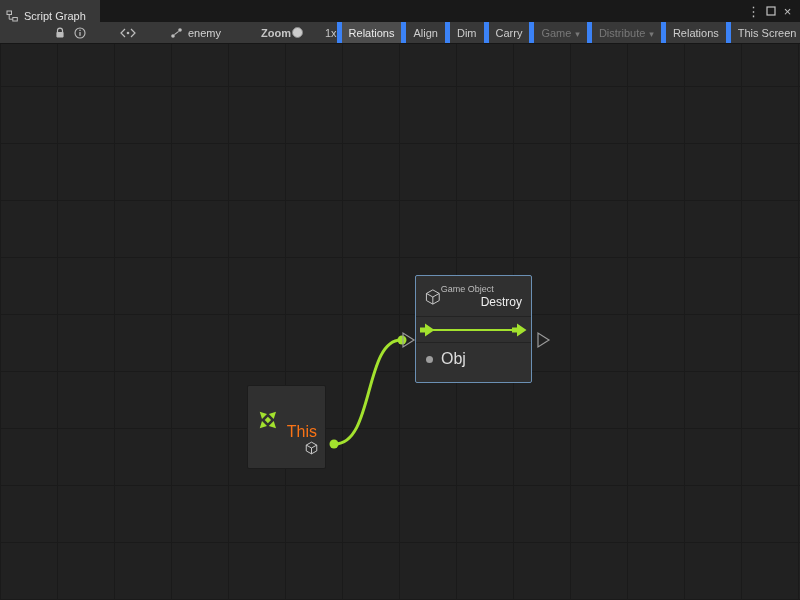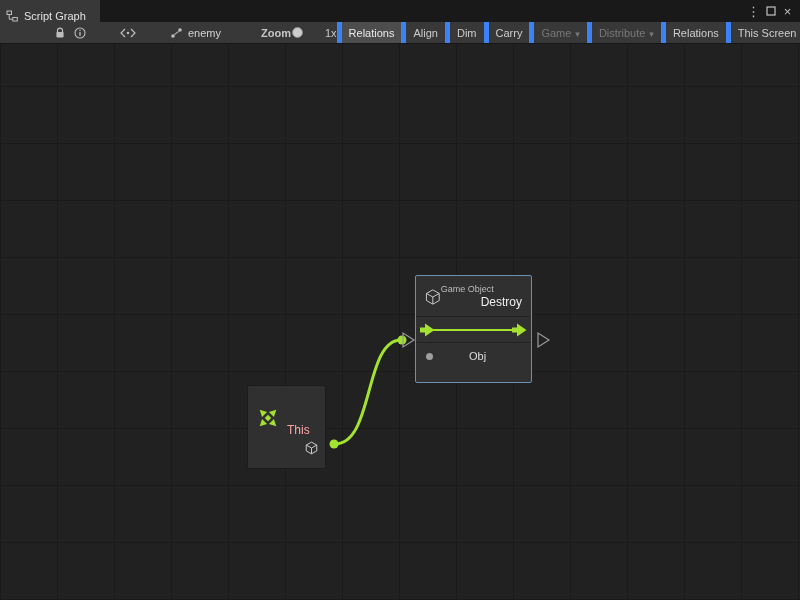--- a/index.html
+++ b/index.html
@@ -73,25 +73,25 @@
   .n-head { display:flex; align-items:center; gap:0; padding:8px 9px 7px 9px; }
   .n-head-text { display:flex; flex-direction:column; gap:1px; }
   .n-cat { font-size:9px; color:#bcbcbc; }
   .n-title { font-size:12px; color:#efefef;margin-left:40px; }
   .flow-row { position:relative; height:27px; border-top:1px solid #232323; border-bottom:1px solid #232323; }
   .flow-line { position:absolute; left:15px; right:15px; top:12px; height:2px; background:#a3e22e; }
   .flow-arrow { position:absolute; top:6px; }
   .flow-arrow.left { left:4px; } .flow-arrow.right { right:4px; }
   .obj-row { display:flex; align-items:center; gap:8px; padding:7px 10px; }
   .port-dot { width:7px; height:7px; border-radius:50%; background:#9e9e9e; }
-  .obj-label { font-size:11px; color:#dcdcdc;margin-left:28px; }
+  .obj-label { font-size:16px; color:#dcdcdc; }
 
   #node-this { left:247px; top:341px; width:79px; height:84px; }
   .this-row { display:flex; align-items:center; gap:8px; padding:12px 8px 0 9px; }
-  .this-title { font-size:12px; color:#fca5a5;margin-top:25px; }
+  .this-title { font-size:16px; color:#f97316;margin-top:25px; }
   .this-cube { position:absolute; right:7px; bottom:13px; }
 </style>
 </head>
 <body>
 
 <div class="tabbar">
   <div class="tab">
     <svg width="12" height="12" viewBox="0 0 12 12">
       <rect x="1" y="1" width="4.5" height="3.5" fill="none" stroke="#bdbdbd" stroke-width="1"></rect>
       <rect x="6.8" y="7.5" width="4.5" height="3.5" fill="none" stroke="#bdbdbd" stroke-width="1"></rect>

